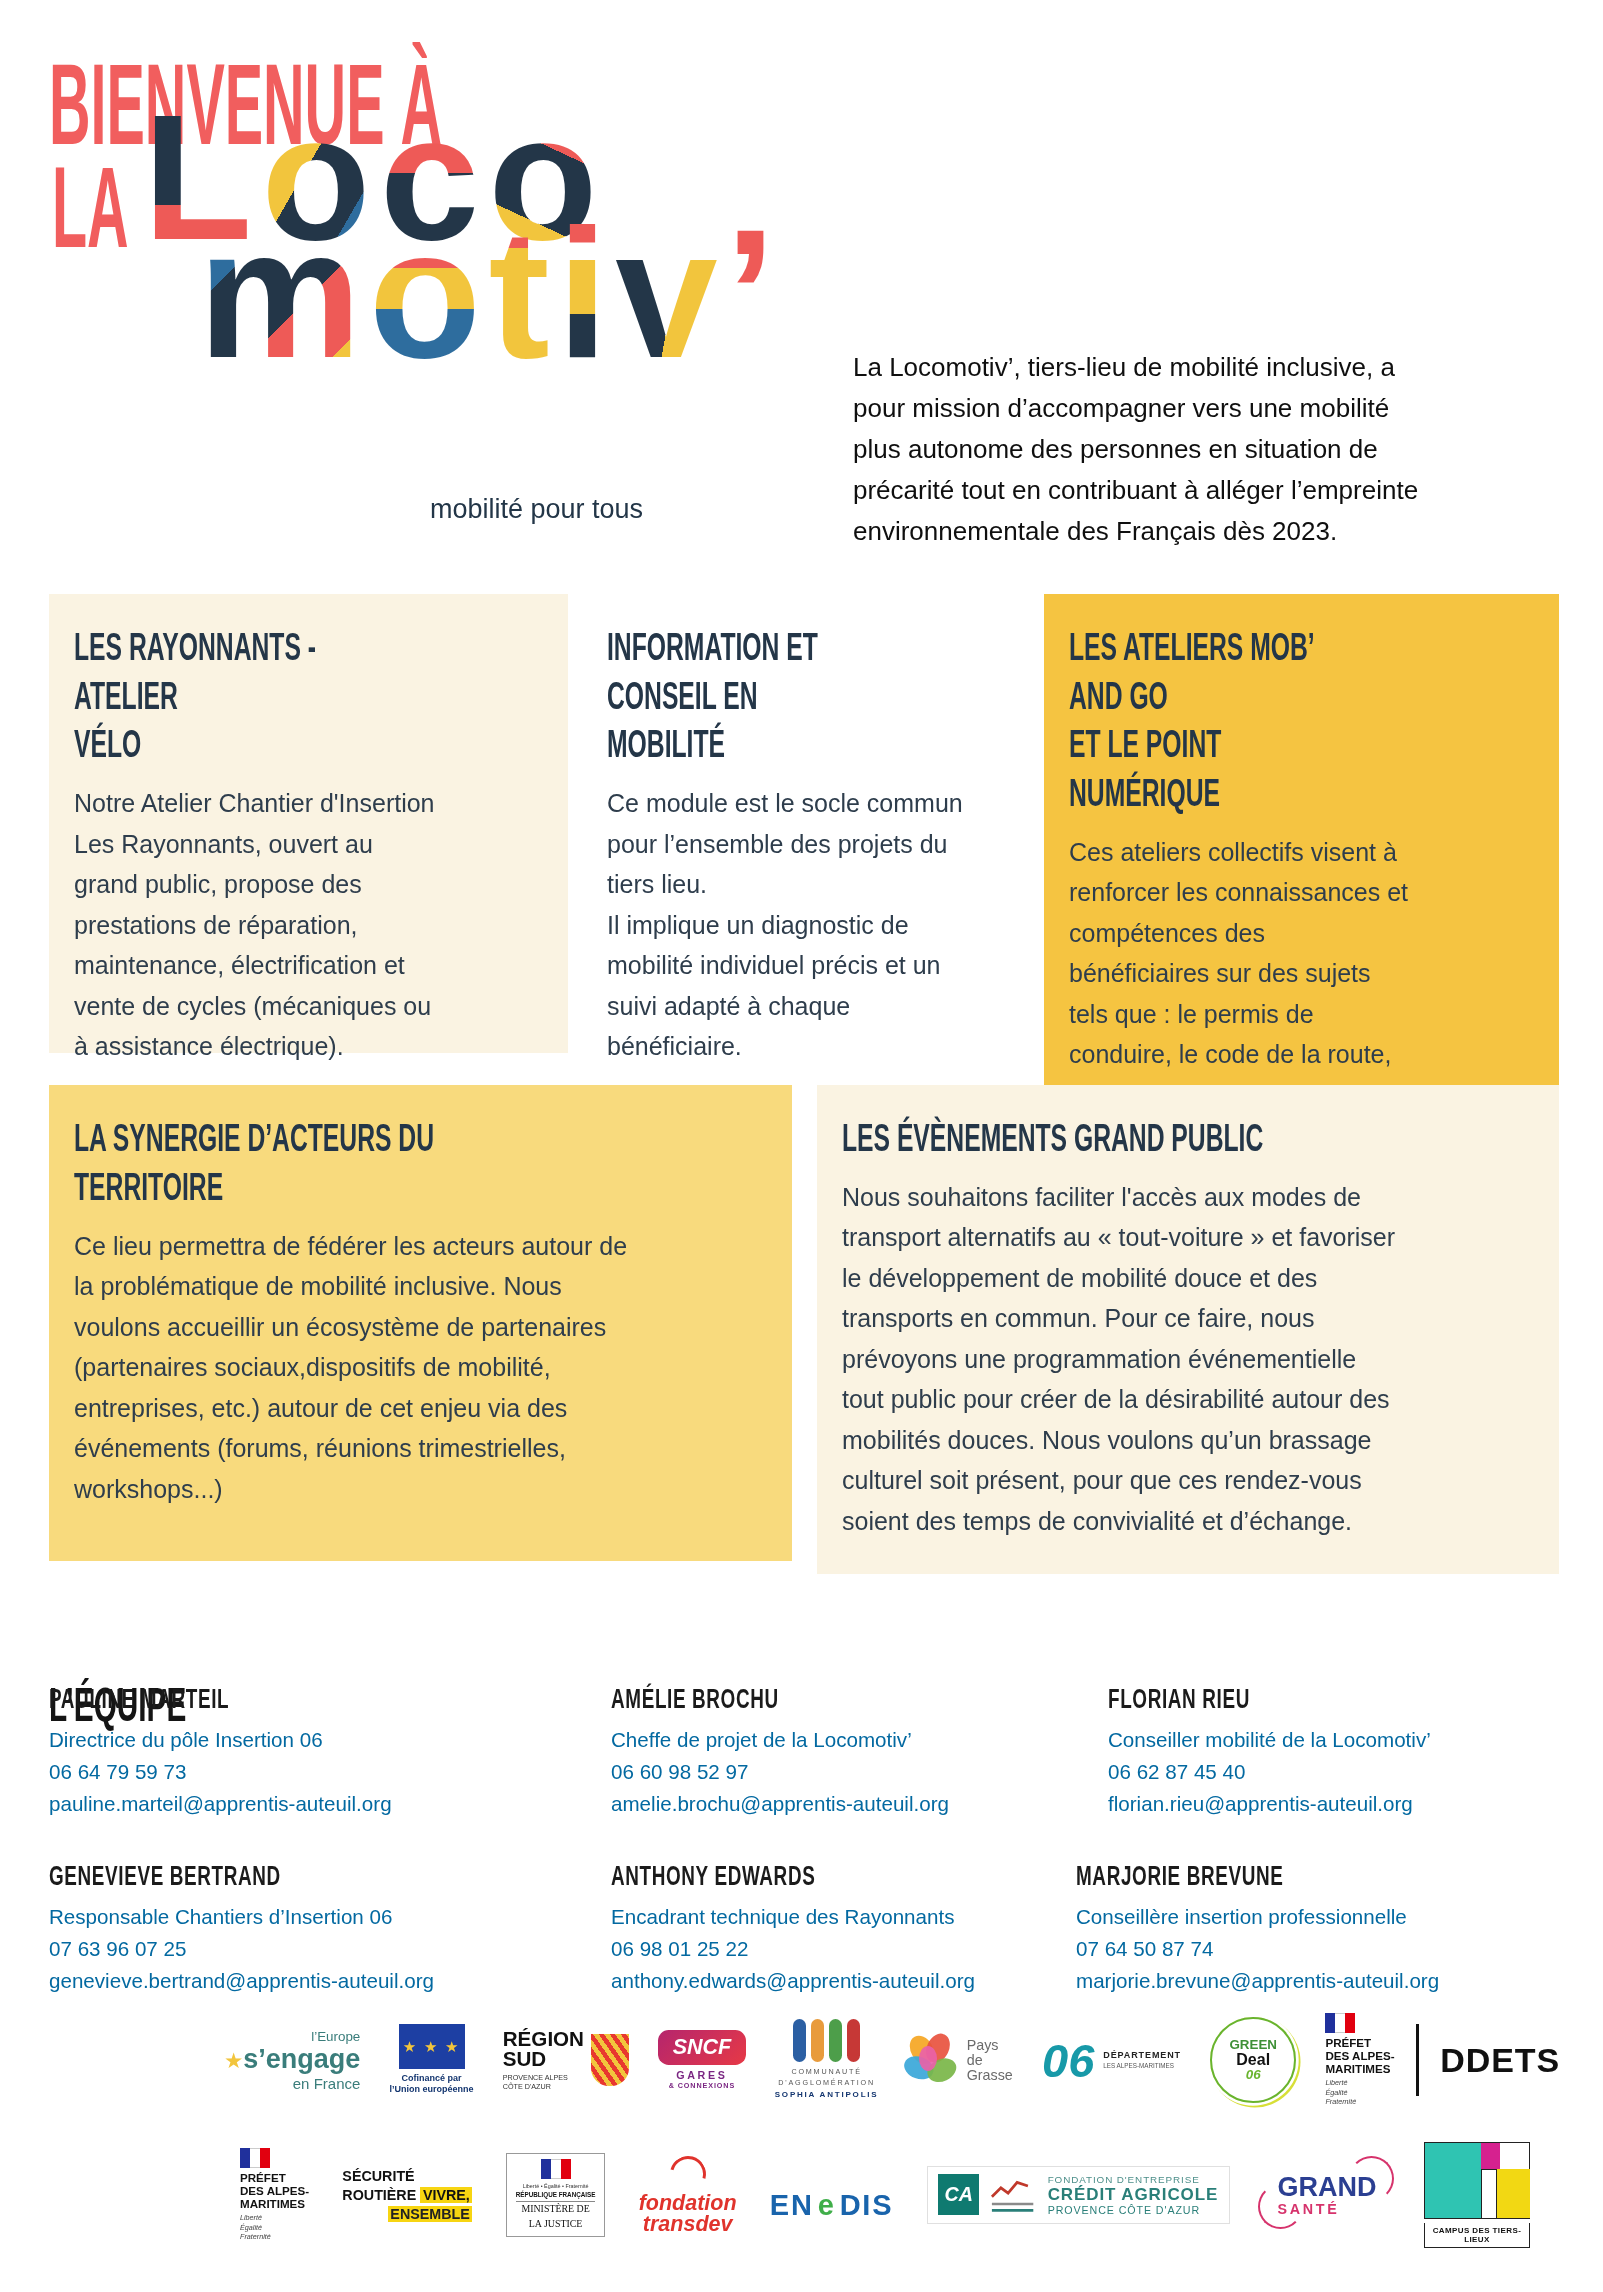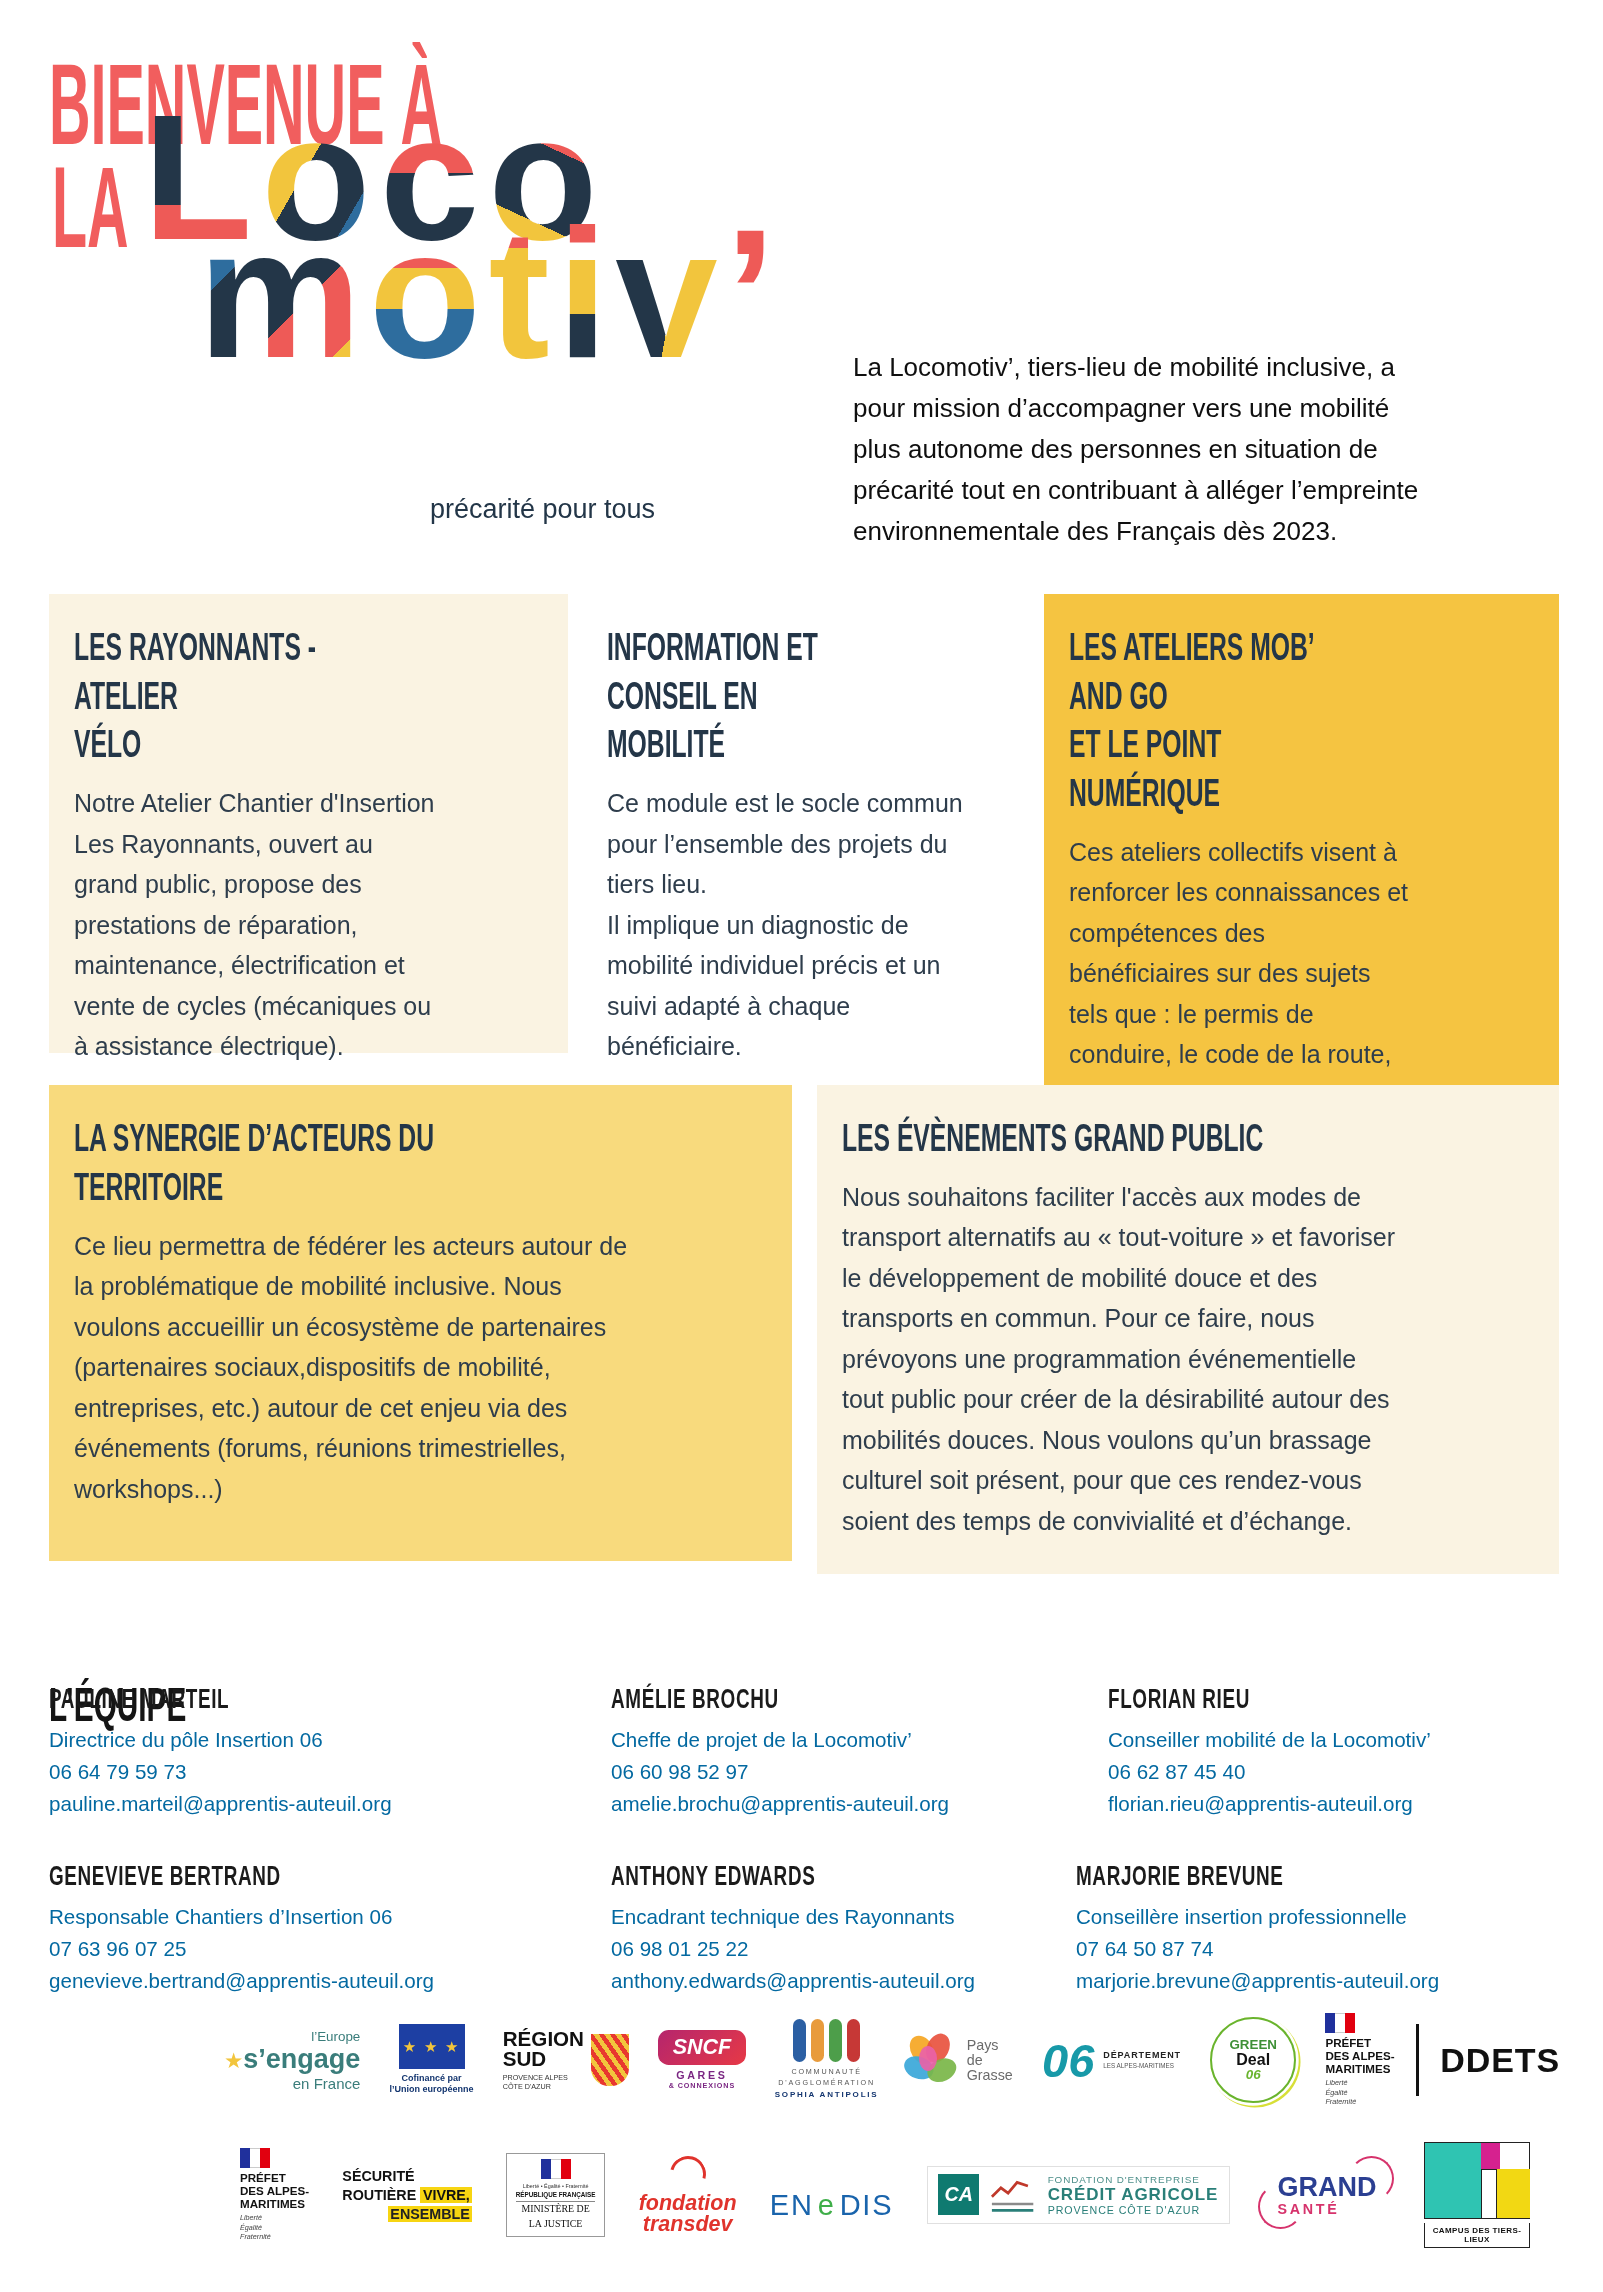--- a/index.html
+++ b/index.html
@@ -127,21 +127,21 @@
   .justice{flex-direction:column;border:0.9px solid #999;background:#fff;padding:5.4px 9px;gap:1.8px;}
   .jus-cap{font-size:5.4px;color:#333;}
   .jus-cap2{font-size:6.3px;font-weight:700;color:#111;border-bottom:0.9px solid #888;padding-bottom:2.7px;}
   .jus-l{font-family:"Liberation Serif",serif;font-size:9.9px;color:#111;text-align:center;line-height:1.3;}
 
   .transdev{flex-direction:column;gap:0;}
   .td-icon{width:30px;height:30px;border:3.6px solid transparent;border-top-color:#e0332c;
            border-right-color:#e0332c;border-radius:50%;transform:rotate(-30deg);margin-bottom:1.8px;}
   .td-l1,.td-l2{font-size:21.5px;color:#e0332c;font-weight:700;font-style:italic;line-height:0.95;}
 
-  .enedis{gap:4px;font-weight:400;font-size:29px;letter-spacing:1.8px;margin-top:20px;}
+  .enedis{gap:4px;font-weight:700;font-size:29px;letter-spacing:1.8px;margin-top:20px;}
   .enedis .en-b{color:#1964ac;}
   .enedis .en-g{color:#3fae49;}
 
   .ca{border:0.9px solid #e0e0e0;background:#fff;padding:7.2px 10.7px;gap:10.7px;}
   .ca-badge{width:41px;height:41px;background:#0f7a70;color:#fff;font-weight:800;font-size:19.7px;
             display:flex;align-items:center;justify-content:center;font-style:italic;}
   .ca-c1{font-size:9.9px;color:#4d8f8a;letter-spacing:0.9px;}
   .ca-l1{font-size:17px;color:#2a7f79;font-weight:700;letter-spacing:0.9px;line-height:1.15;}
   .ca-c2{font-size:10.7px;color:#2a7f79;letter-spacing:0.9px;}
 
@@ -168,21 +168,21 @@
 
 <div class="page">
 
   <div class="big-title" id="title1">BIENVENUE À</div>
   <div class="big-title" id="title2">LA</div>
 
   <div class="logo">
     <div class="logo-word" id="logoWord1"><span class="ch ch-0">L</span><span class="ch ch-1">o</span><span class="ch ch-2">c</span><span class="ch ch-3">o</span></div>
     <div class="logo-word" id="logoWord2"><span class="ch ch-0">m</span><span class="ch ch-1">o</span><span class="ch ch-2">t</span><span class="ch ch-3">i</span><span class="ch ch-4">v</span><span class="ch ch-5">’</span></div>
   </div>
-  <div class="tagline">précarité pour tous</div>
+  <div class="tagline">mobilité pour tous</div>
 
   <p class="intro">La Locomotiv’, tiers-lieu de mobilité inclusive, a
 pour mission d’accompagner vers une mobilité
 plus autonome des personnes en situation de
 précarité tout en contribuant à alléger l’empreinte
 environnementale des Français dès 2023.</p>
 
   <section class="card" id="card1">
     <h2 class="card-title">LES RAYONNANTS - ATELIER
 VÉLO</h2>

